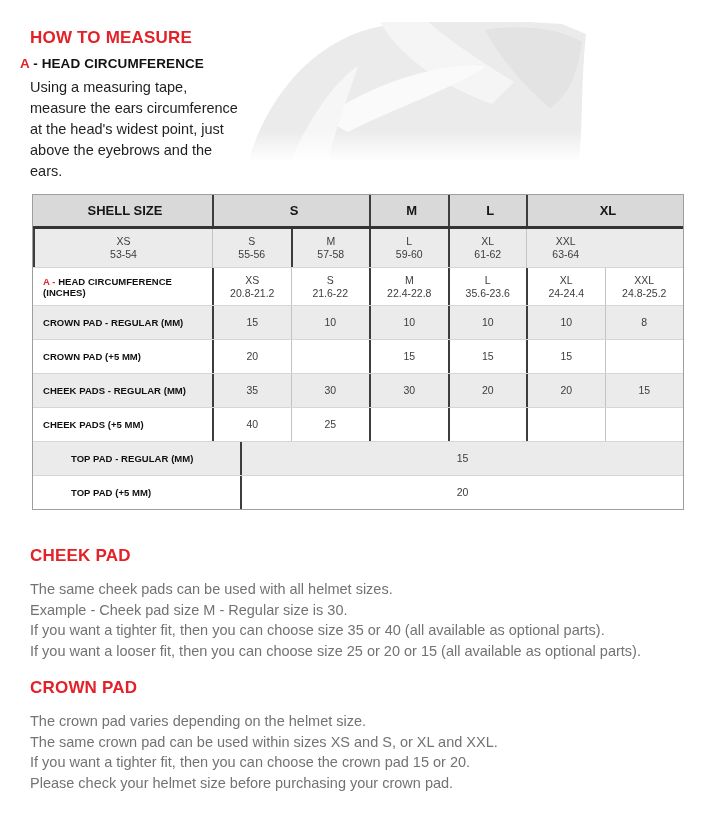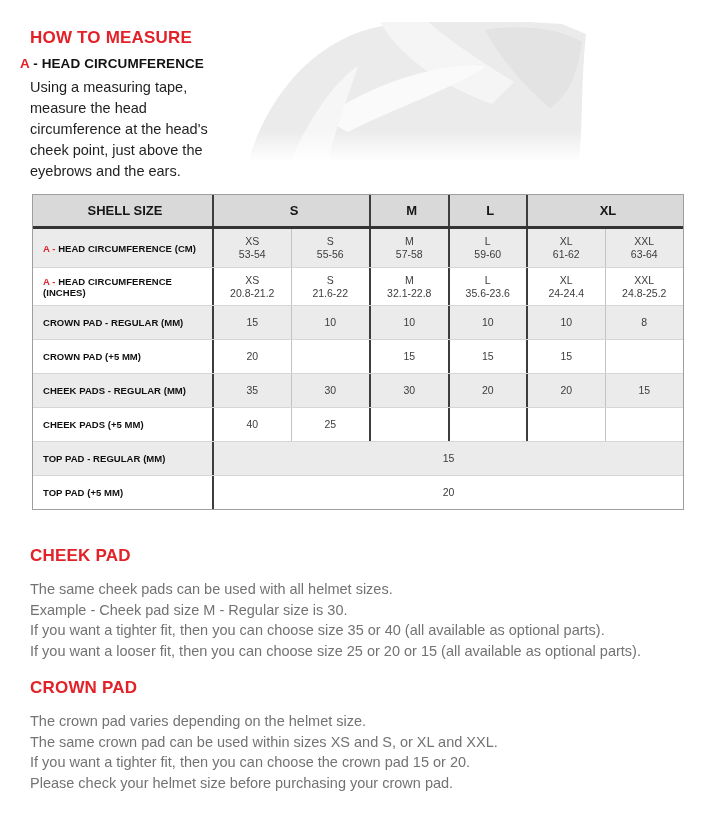--- a/index.html
+++ b/index.html
@@ -21,21 +21,21 @@
   
   .helmet{position:absolute;left:230px;top:0;width:365px;height:140px;}
 
   
   .size-table{position:absolute;left:32px;top:172px;width:652px;border:1px solid #9e9e9e;background:#fff;}
   .t-row{display:grid;grid-template-columns:179px repeat(6,1fr);min-height:34px;border-top:1px solid #d6d6d6;background:#fff;}
   .t-row.header{min-height:34px;background:var(--header-bg);border-top:none;border-bottom:3px solid #343434;}
   .t-row.header + .t-row{border-top:none;}
   .t-row.shaded{background:var(--shaded-bg);}
   .t-row.tall{min-height:38px;}
-  .t-row.span-all{grid-template-columns:179px 1fr;}
+  .t-row.span-all{grid-template-columns:179px 1fr;padding-left:28px;}
   .t-cell,.t-label,.h-label,.h-group{display:flex;flex-direction:column;justify-content:center;align-items:center;text-align:center;padding:3px 2px;}
   .h-label,.h-group{font-weight:bold;font-size:13px;color:#161616;padding-left:7px;}
   .h-group{border-left:2px solid var(--dark);}
   .h-group.span2{grid-column:span 2;}
   .t-label{align-items:flex-start;text-align:left;padding-left:10px;font-size:9.5px;font-weight:bold;color:#0f0f0f;letter-spacing:.05px;}
   .t-cell{font-size:10.5px;color:#3c3c3c;line-height:13px;}
   .t-cell.c0{border-left:2px solid var(--dark);}
   .t-cell.c1{border-left:1px solid #c3c3c3;}
   .t-cell.c2,.t-cell.c3,.t-cell.c4{border-left:2px solid var(--dark);}
   .t-cell.c5{border-left:1px solid #c3c3c3;}
@@ -52,21 +52,21 @@
 <body>
 
 <div class="page">
 
   <div class="intro-title">HOW TO MEASURE</div>
 
   <div class="intro-sub">
     <span class="red">A</span><span> - HEAD CIRCUMFERENCE</span>
   </div>
 
-  <div class="intro-desc">Using a measuring tape, measure the head circumference at the head's cheek point, just above the eyebrows and the ears.</div>
+  <div class="intro-desc">Using a measuring tape, measure the ears circumference at the head's widest point, just above the eyebrows and the ears.</div>
 
   <svg class="helmet" viewBox="0 0 365 140" preserveAspectRatio="none" aria-hidden="true">
     <defs>
       <linearGradient id="fadeBottom" x1="0" y1="0" x2="0" y2="1">
         <stop offset="0" stop-color="#ffffff" stop-opacity="0"></stop>
         <stop offset="1" stop-color="#ffffff" stop-opacity="1"></stop>
       </linearGradient>
     </defs>
     <path d="M18,140 C38,72 86,16 152,4 C205,-6 268,-2 332,2 L356,12 C351,58 353,100 349,140 Z" fill="#ebebeb"></path>
     <path d="M150,0 C168,30 202,60 262,82 L284,60 C242,34 214,14 198,0 Z" fill="#f5f5f5"></path>
@@ -80,23 +80,20 @@
     <div class="t-row header">
       <div class="h-label">SHELL SIZE</div>
 
     <div class="h-group span2">S</div>
         <div class="h-group">M</div>
         <div class="h-group">L</div>
         <div class="h-group span2">XL</div>
       </div>
 
   <div class="t-row shaded tall">
-        <div class="t-label">
-          <div><span class="red">A - </span>HEAD CIRCUMFERENCE (CM)</div>
-        </div>
         <div class="t-cell c0">
           <div>XS</div>
           <div>53-54</div>
         </div>
         <div class="t-cell c1">
           <div>S</div>
           <div>55-56</div>
         </div>
         <div class="t-cell c2">
           <div>M</div>
@@ -122,21 +119,21 @@
         <div class="t-cell c0">
           <div>XS</div>
           <div>20.8-21.2</div>
         </div>
         <div class="t-cell c1">
           <div>S</div>
           <div>21.6-22</div>
         </div>
         <div class="t-cell c2">
           <div>M</div>
-          <div>32.1-22.8</div>
+          <div>22.4-22.8</div>
         </div>
         <div class="t-cell c3">
           <div>L</div>
           <div>35.6-23.6</div>
         </div>
         <div class="t-cell c4">
           <div>XL</div>
           <div>24-24.4</div>
         </div>
         <div class="t-cell c5">

